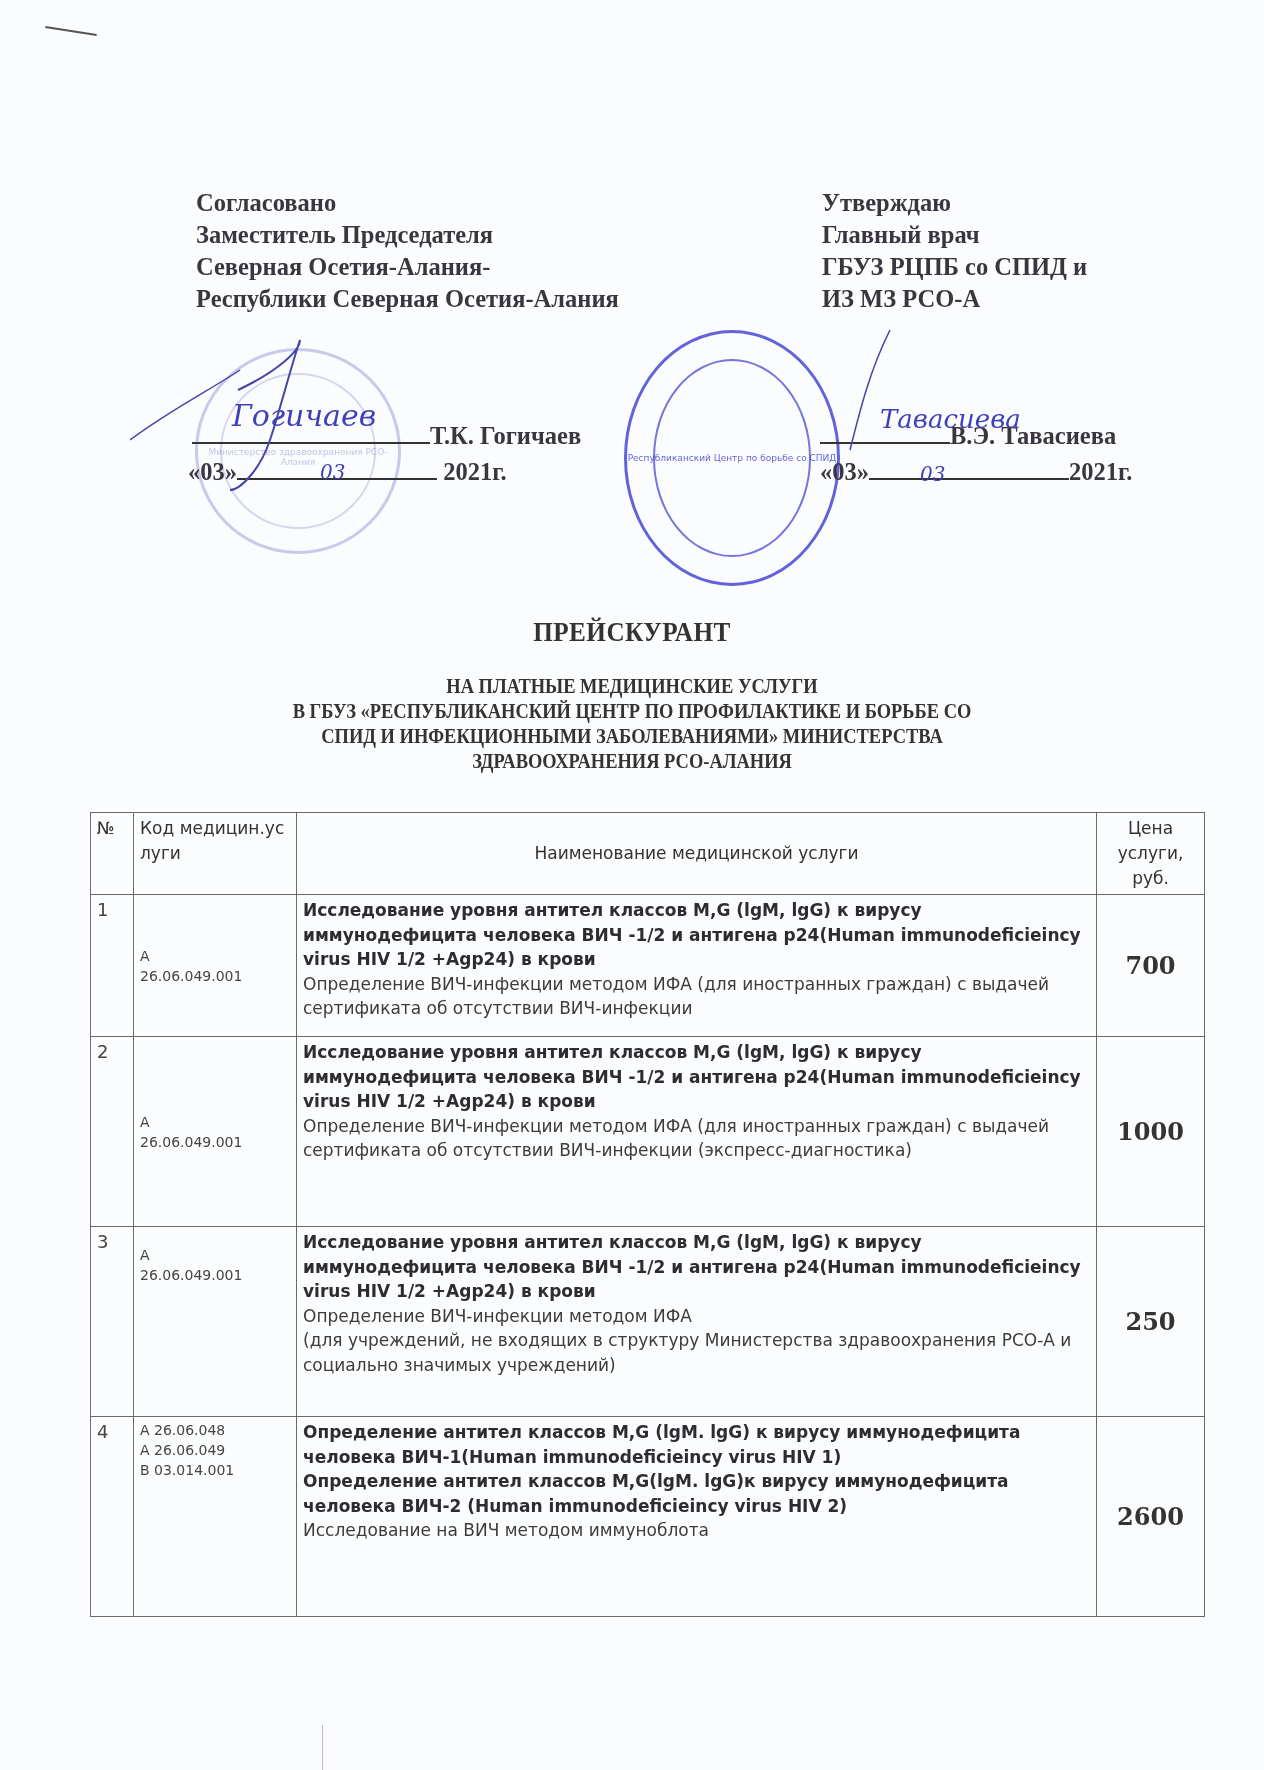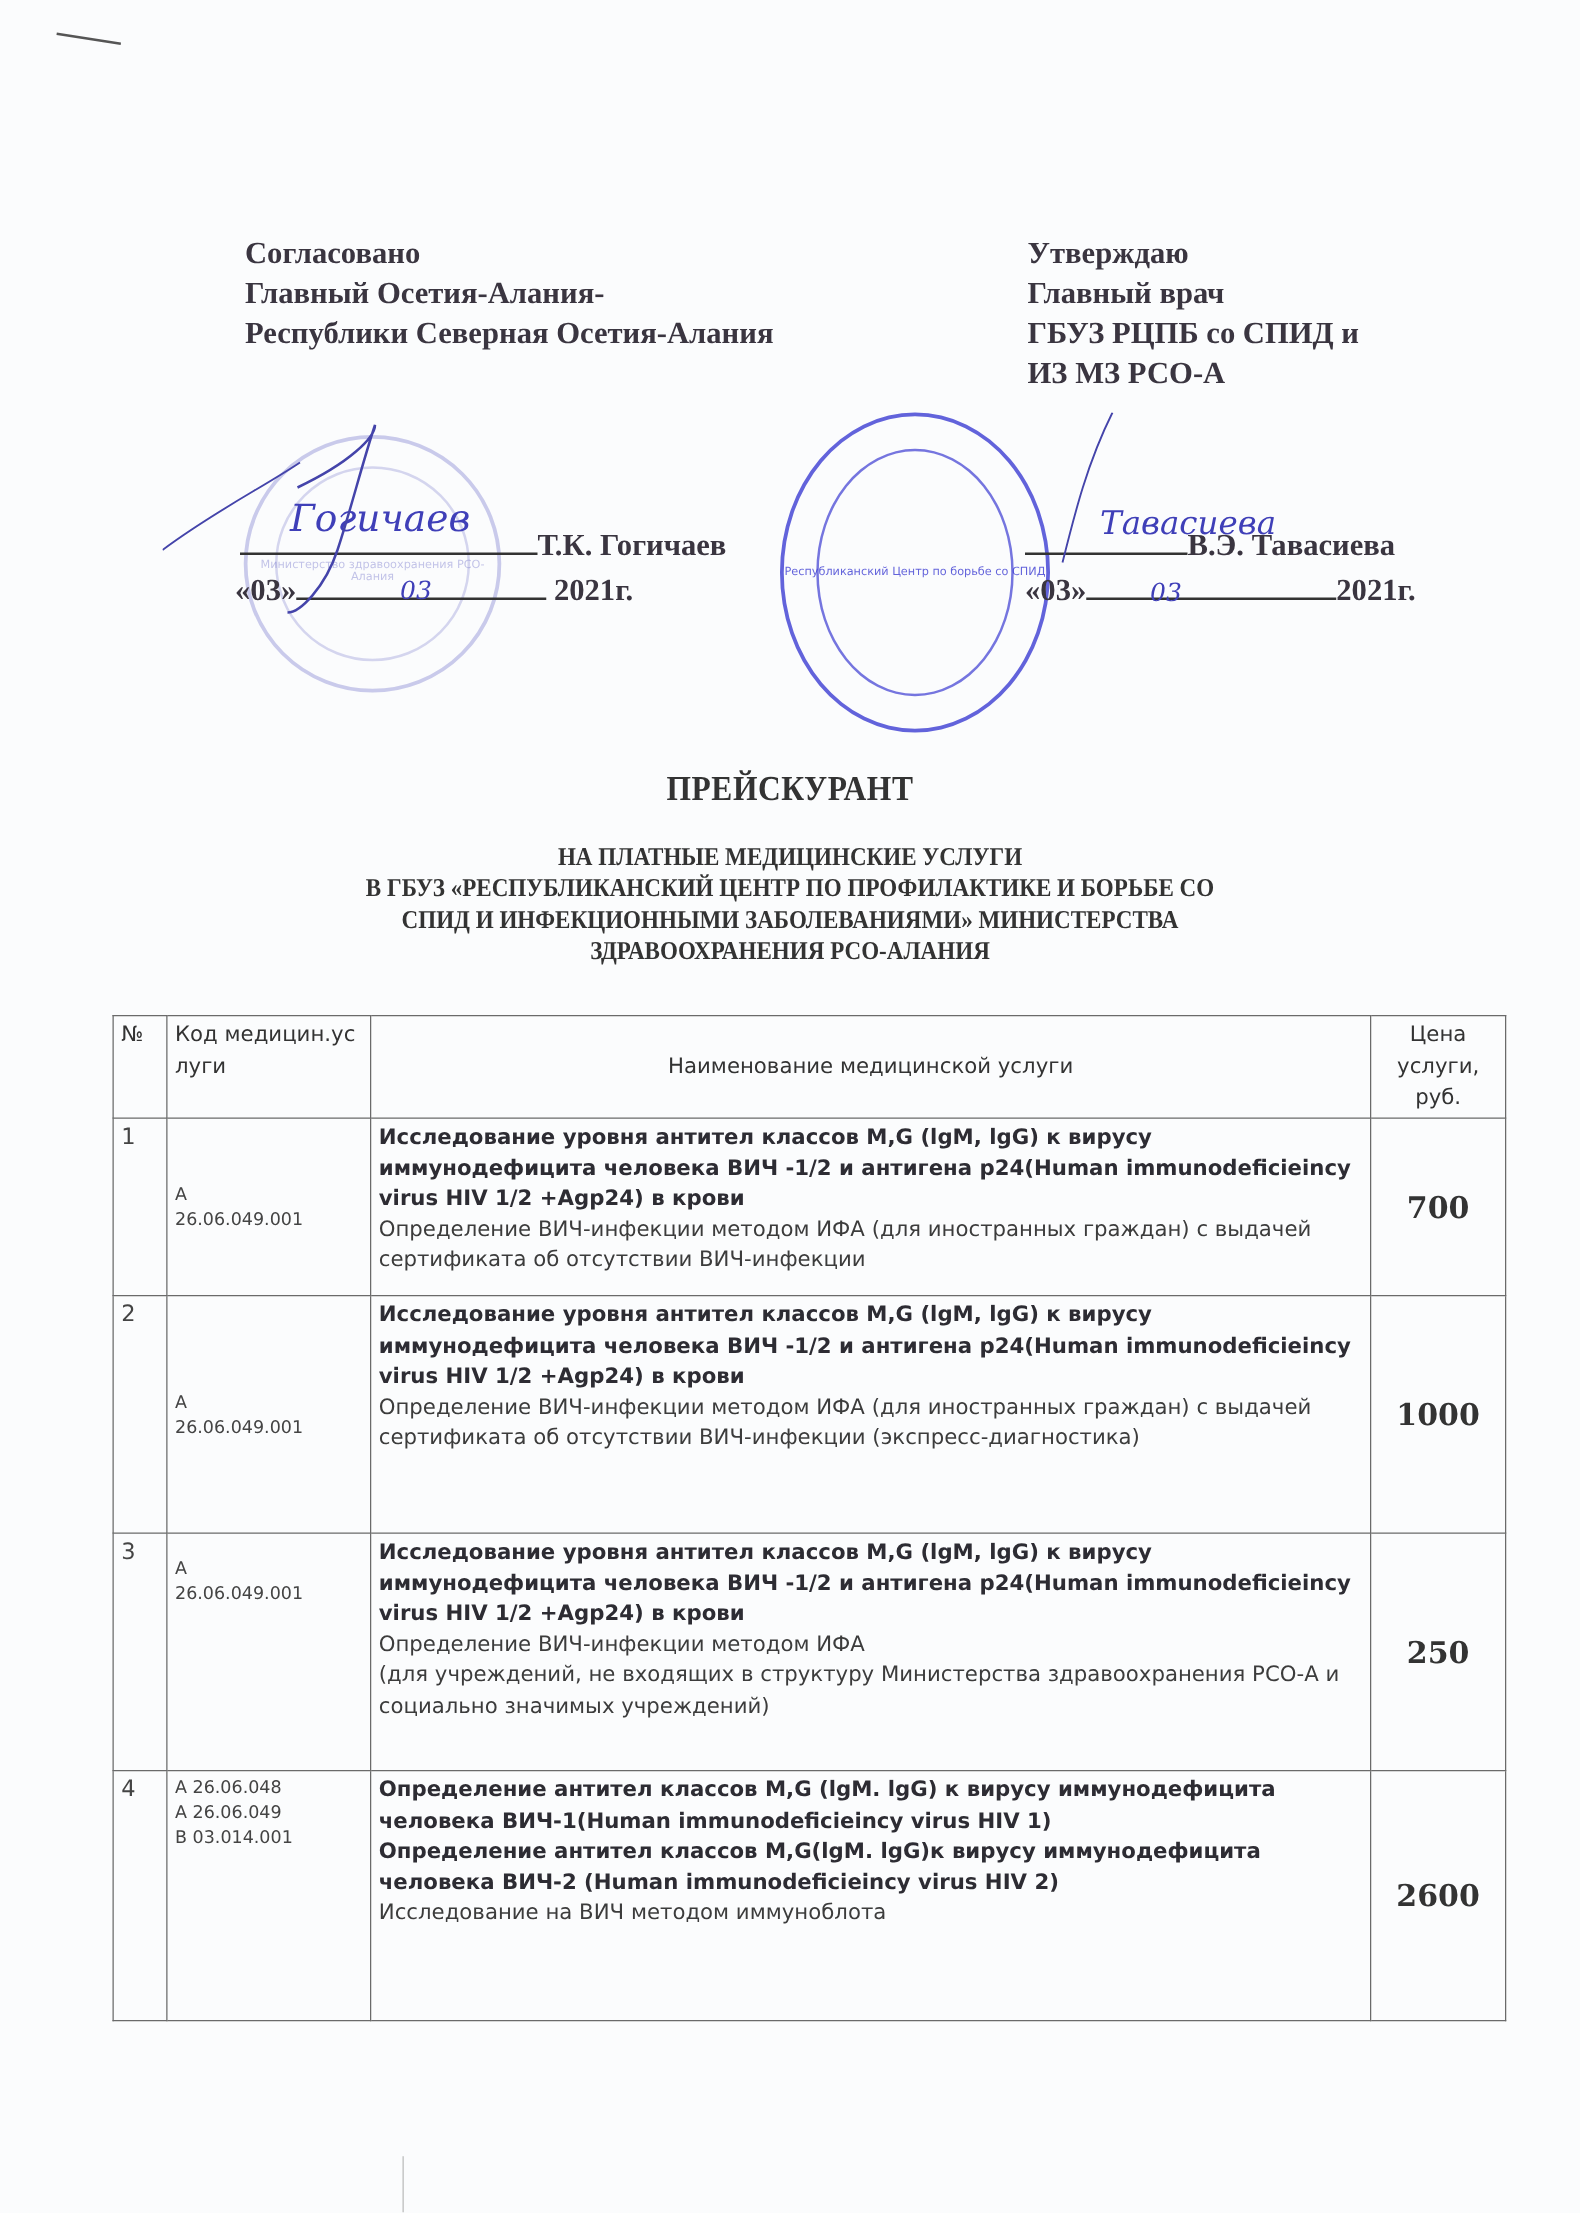--- a/index.html
+++ b/index.html
@@ -51,21 +51,22 @@
   .svc .n { color: #3c3c3c; }
   .price-cell { vertical-align: middle !important; text-align: center; font-weight: bold; font-size: 24px; font-family: "DejaVu Serif", serif; }
 </style>
 </head>
 <body>
 
 <div class="stray-mark"></div>
 
 <div class="approval left-block serif">
   <div>Согласовано</div>
-  <div>Главный Осетия-Алания-</div>
+  <div>Заместитель Председателя</div>
+  <div>Северная Осетия-Алания-</div>
   <div>Республики Северная Осетия-Алания</div>
 </div>
 <div class="stamp stamp-left">
   <div class="stamp-text" style="color:rgba(110,110,200,0.4)">Министерство здравоохранения РСО-Алания</div>
 </div>
 <div class="sigline serif" style="left:192px; top:420px;">
   <span class="under" style="width:238px"></span><span>Т.К. Гогичаев</span>
 </div>
 <div class="handwrite" style="left:232px; top:398px; font-size:30px;">Гогичаев</div>
 <div class="sigline serif" style="left:188px; top:456px;">

